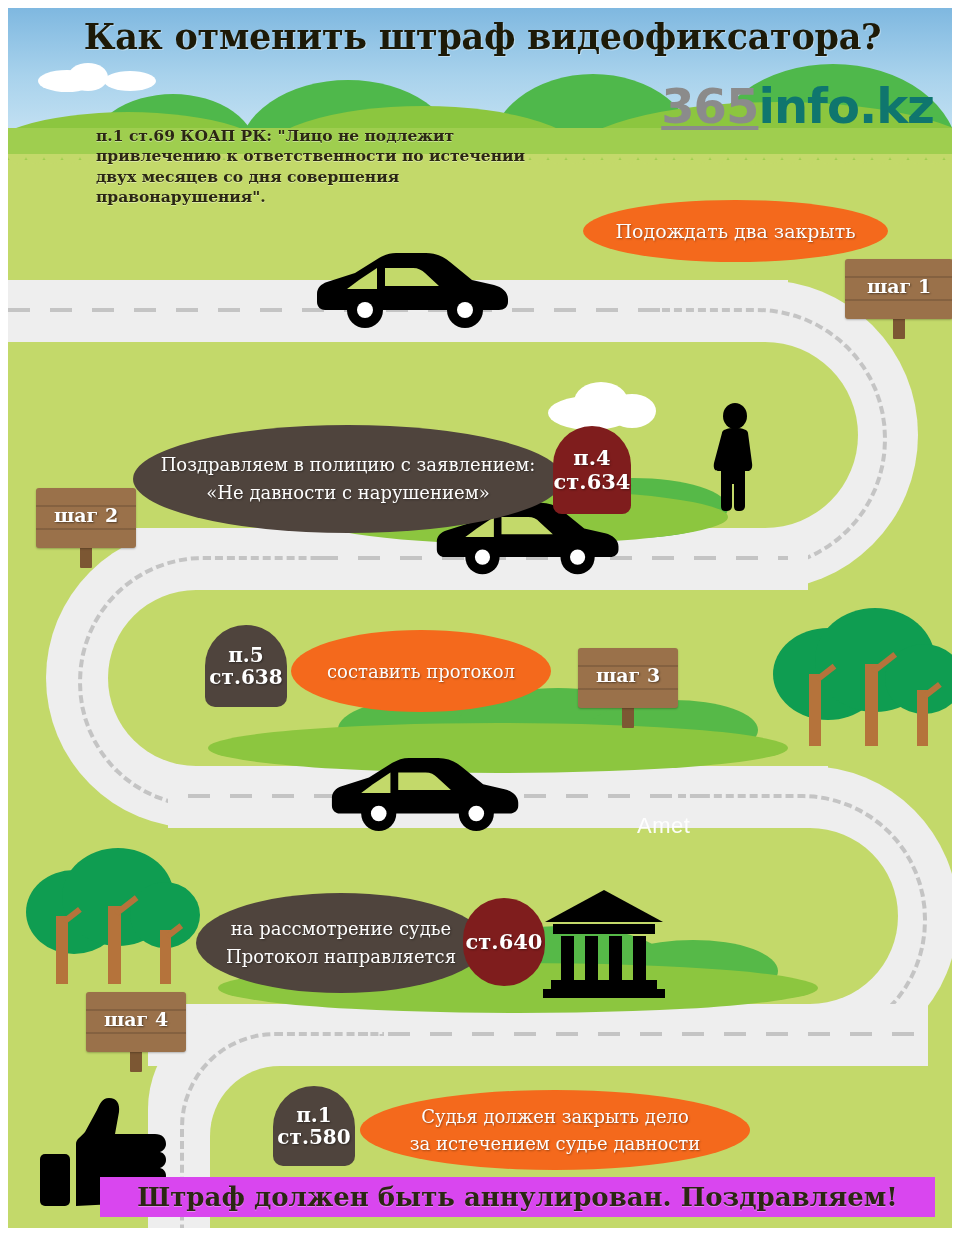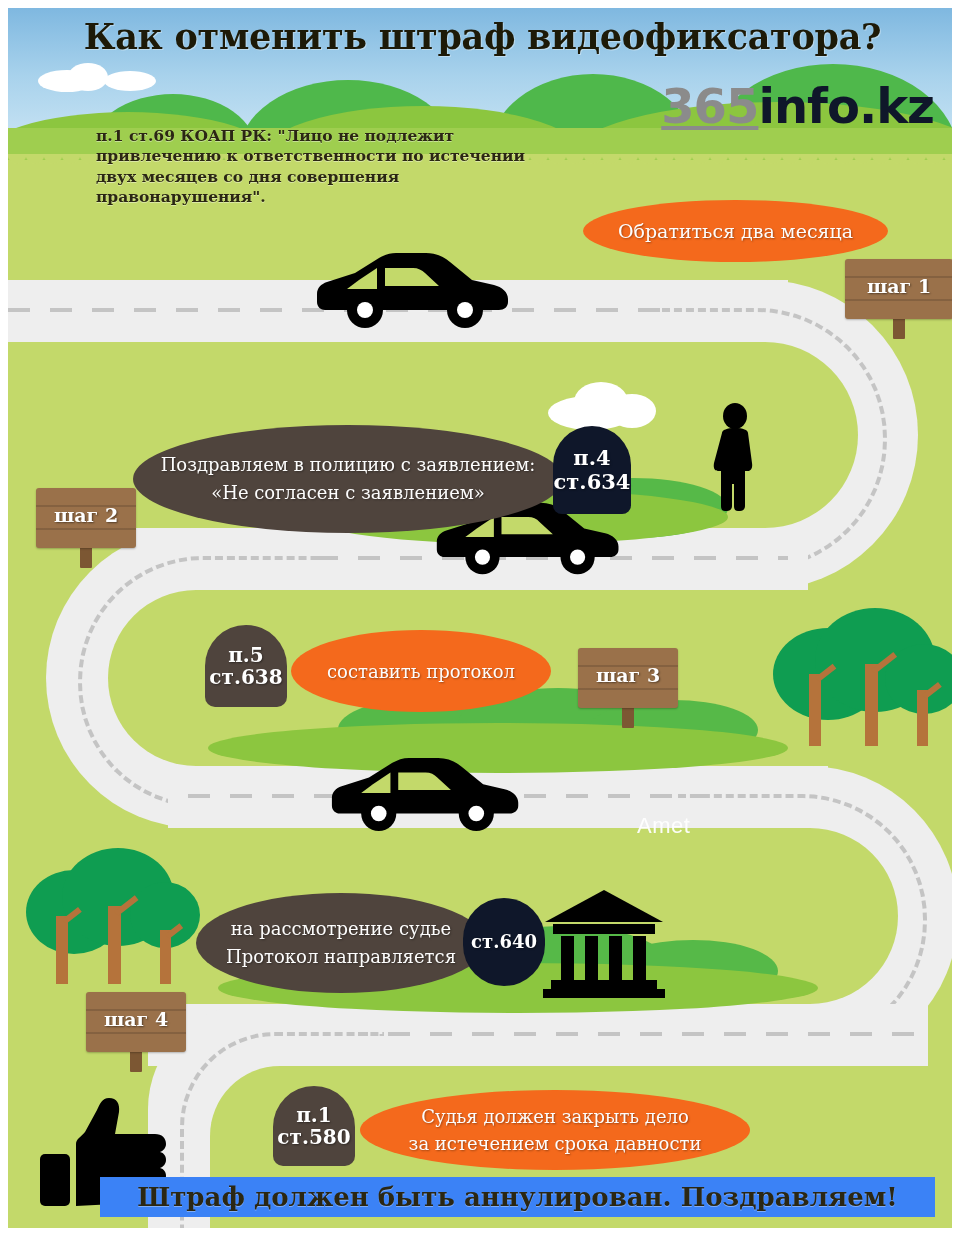--- a/index.html
+++ b/index.html
@@ -22,21 +22,21 @@
 
   .wave{position:absolute;left:0;width:960px;height:14px;
         background-repeat:repeat-x;
         background-image:radial-gradient(circle at 9px 0px, #c3d96a 9px, rgba(0,0,0,0) 10px);
         background-size:18px 14px;}
 
   
   .logo{position:absolute;right:18px;top:74px;font-family:"DejaVu Sans",sans-serif;
         font-weight:bold;font-size:48px;line-height:1;letter-spacing:-1px;}
   .logo .n365{color:#8b8b8b;text-decoration:underline;}
-  .logo .info{color:#0f172a;}
+  .logo .info{color:#0f766e;}
 
   
   .legal{position:absolute;left:88px;top:118px;width:430px;
          font-family:"DejaVu Serif",serif;font-size:15.5px;line-height:1.32;color:#2b2713;
          font-weight:bold;text-shadow:0 1px 0 rgba(255,255,255,.4);}
 
   
   .road{position:absolute;background:#eeeeee;}
   .road.r-round{border-radius:120px;}
   .dash-h{position:absolute;height:4px;
@@ -53,21 +53,21 @@
        text-shadow:1px 1px 2px rgba(0,0,0,.35);}
   .bub.dark{background:#4f443d;border-radius:50%;}
   .bub.orange{background:#f4691c;border-radius:50%;}
   .bub span{display:block;}
 
   
   .badge{position:absolute;display:flex;flex-direction:column;align-items:center;
          justify-content:center;color:#ffffff;font-family:"DejaVu Serif",serif;
          font-weight:bold;text-shadow:1px 1px 2px rgba(0,0,0,.4);line-height:1.12;}
   .badge.dark{background:#4f443d;}
-  .badge.orange{background:#0f172a;}
+  .badge.orange{background:#7f1d1d;}
 
   
   .sign{position:absolute;}
   .sign .post{position:absolute;left:50%;margin-left:-6px;top:14px;width:12px;height:74px;
               background:#7c5733;border-radius:1px;}
   .sign .board{position:absolute;left:0;top:8px;width:100%;height:60px;background:#9a714a;
                border-radius:3px;
                background-image:linear-gradient(to bottom,
                  rgba(0,0,0,0) 0 17px, rgba(0,0,0,.14) 17px 19px,
                  rgba(0,0,0,0) 19px 40px, rgba(0,0,0,.14) 40px 42px,
@@ -83,21 +83,21 @@
   .tree .crown{position:absolute;background:#0f9d51;border-radius:50%;}
   .tree .trunk{position:absolute;background:#b5733b;}
   .tree .branch{position:absolute;background:#b5733b;transform-origin:bottom left;}
 
   
   .amet{position:absolute;left:629px;top:805px;color:#ffffff;font-size:22px;
         font-family:"Liberation Sans",sans-serif;opacity:.95;letter-spacing:.5px;}
 
   
   .banner{position:absolute;left:100px;top:1177px;width:835px;height:40px;
-          background:#3b82f6;display:flex;align-items:center;justify-content:center;
+          background:#d946ef;display:flex;align-items:center;justify-content:center;
           font-family:"DejaVu Serif",serif;font-weight:bold;font-size:26px;color:#2b2713;
           text-shadow:0 1px 0 rgba(255,255,255,.35);}
 
   svg{display:block;}
 </style>
 </head>
 <body>
 
 <div class="page">
  <div class="canvas">
@@ -256,31 +256,31 @@
   </div>
 
   <div style="position:absolute;left:30px;top:1090px;width:130px;height:110px;">
     <svg viewBox="0 0 130 110" width="130" height="110" aria-hidden="true">
       <rect x="2" y="56" width="30" height="52" rx="5" fill="#000000"></rect>
       <path fill="#000000" d="M38 108l0-62c0-5 5-7 9-12l12-22c3-6 5-12 12-12 8 0 11 6 10 14l-4 22 40 0c7 0 11 4 11 10 0 4-3 7-6 8 4 1 6 4 6 8 0 4-3 7-6 8 4 1 6 4 6 8 0 4-3 7-7 8 3 1 5 4 5 8 0 6-5 10-11 10z"></path>
     </svg>
   </div>
 
   <div class="bub orange" style="left:575px;top:192px;width:305px;height:62px;font-size:19px;">
-    <span>Обратиться два месяца</span>
+    <span>Подождать два закрыть</span>
   </div>
   <div class="sign" style="left:837px;top:243px;width:108px;height:88px;">
     <div class="post"></div>
     <div class="board"></div>
     <div class="txt">шаг 1</div>
   </div>
 
   <div class="bub dark" style="left:125px;top:417px;width:430px;height:108px;font-size:18px;line-height:1.55;">
     <span>Поздравляем в полицию с заявлением:</span>
-    <span>«Не согласен с заявлением»</span>
+    <span>«Не давности с нарушением»</span>
   </div>
   <div class="badge orange" style="left:545px;top:418px;width:78px;height:88px;border-radius:44px 44px 10px 10px;font-size:21px;">
     <span>п.4</span>
     <span>ст.634</span>
   </div>
   <div class="sign" style="left:28px;top:472px;width:100px;height:88px;">
     <div class="post"></div>
     <div class="board"></div>
     <div class="txt">шаг 2</div>
   </div>
@@ -295,36 +295,36 @@
   <div class="sign" style="left:570px;top:632px;width:100px;height:88px;">
     <div class="post"></div>
     <div class="board"></div>
     <div class="txt">шаг 3</div>
   </div>
 
   <div class="bub dark" style="left:188px;top:885px;width:290px;height:100px;font-size:18px;line-height:1.55;">
     <span>на рассмотрение судье</span>
     <span>Протокол направляется</span>
   </div>
-  <div class="badge orange" style="left:455px;top:890px;width:82px;height:88px;border-radius:41px;font-size:18px;">
+  <div class="badge orange" style="left:455px;top:890px;width:82px;height:88px;border-radius:41px;font-size:21px;">
     <span>ст.640</span>
   </div>
   <div class="sign" style="left:78px;top:976px;width:100px;height:88px;">
     <div class="post"></div>
     <div class="board"></div>
     <div class="txt">шаг 4</div>
   </div>
 
   <div class="badge dark" style="left:265px;top:1078px;width:82px;height:80px;border-radius:41px 41px 10px 10px;font-size:20px;">
     <span>п.1</span>
     <span>ст.580</span>
   </div>
   <div class="bub orange" style="left:352px;top:1082px;width:390px;height:80px;font-size:18px;line-height:1.5;">
     <span>Судья должен закрыть дело</span>
-    <span>за истечением срока давности</span>
+    <span>за истечением судье давности</span>
   </div>
 
   <div class="amet">Amet</div>
 
  </div>
 
  <div class="banner">Штраф должен быть аннулирован. Поздравляем!</div>
 
 </div>
 

